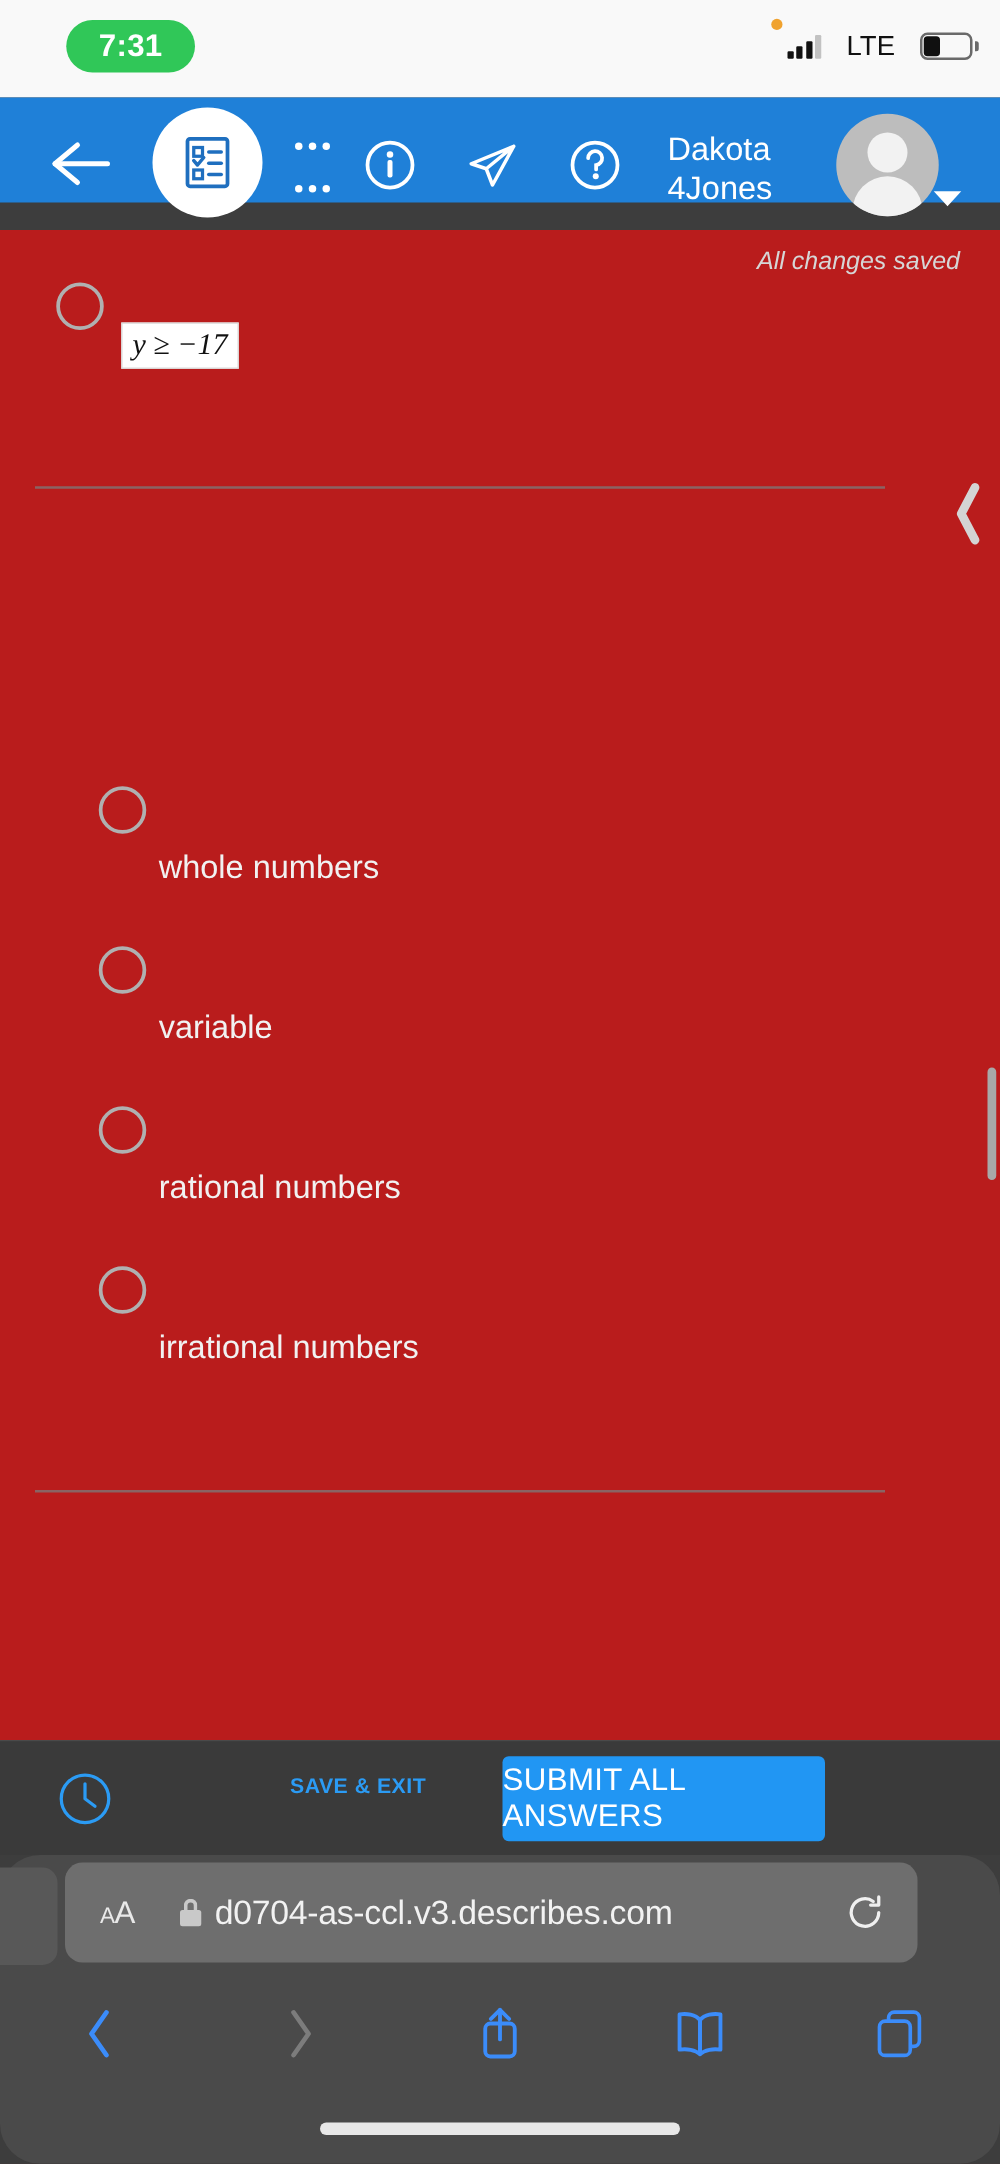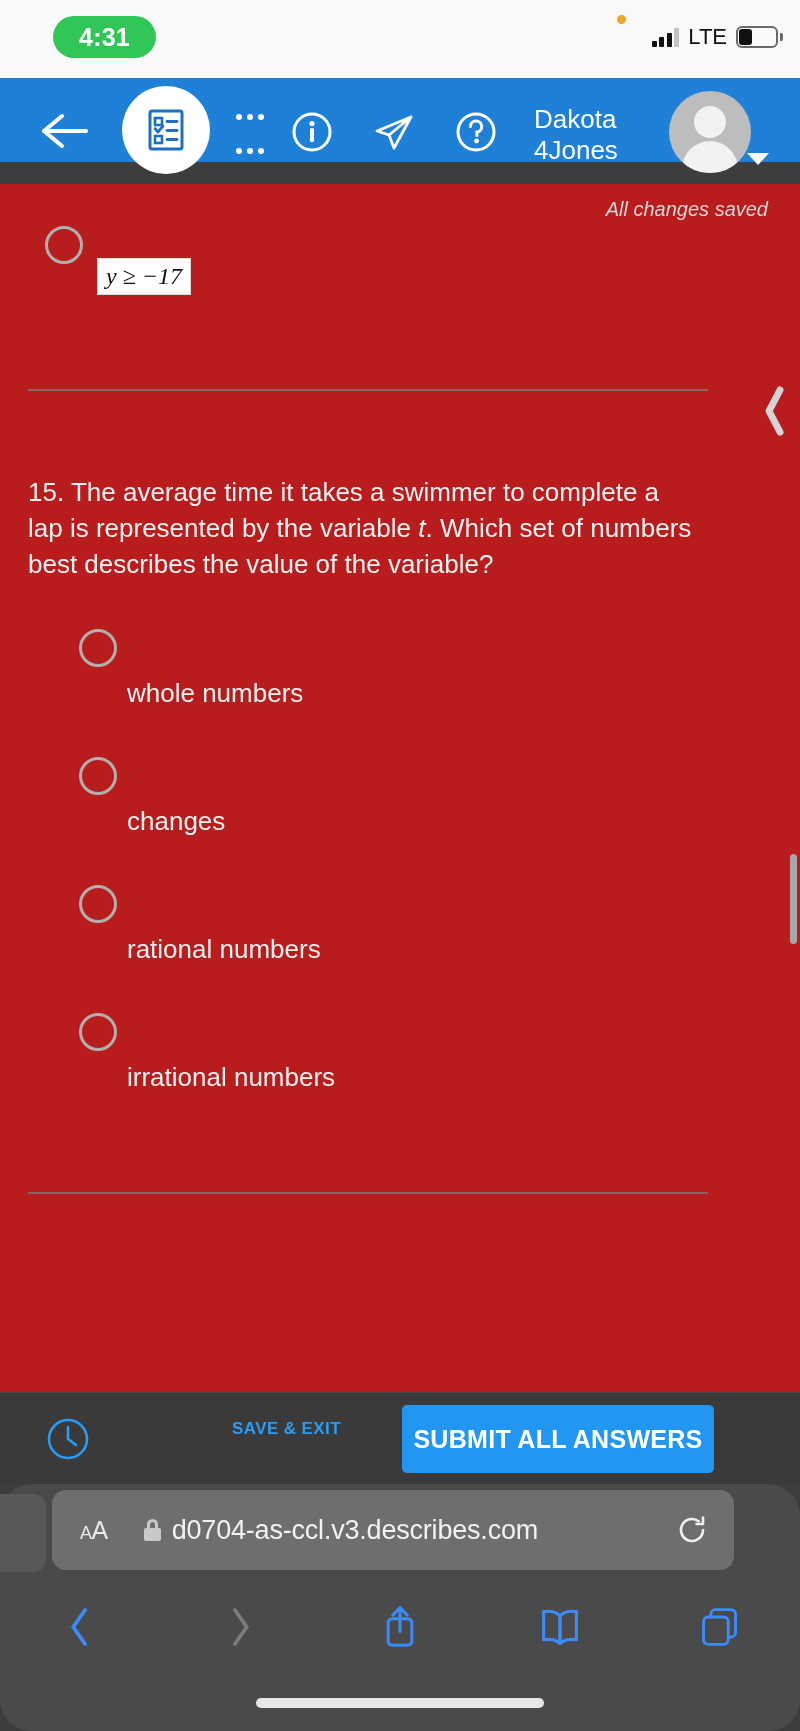--- a/index.html
+++ b/index.html
@@ -23,21 +23,21 @@
     display:flex; align-items:center; justify-content:center;
     color:#ffffff; font-size:25px; font-weight:600; letter-spacing:.2px;
   }
   .privacy-dot {
     position:absolute; left:617px; top:15px;
     width:9px; height:9px; border-radius:50%;
     background:#f0a22e;
   }
   .status-right {
     position:absolute; right:22px; top:26px;
-    display:flex; align-items:center; gap:9px;
+    display:flex; align-items:center; gap:20px;
   }
   .signal { display:flex; align-items:flex-end; gap:2.5px; height:19px; }
   .signal i { display:block; width:5px; background:#111; border-radius:1px; }
   .signal i:nth-child(1){ height:6px; }
   .signal i:nth-child(2){ height:10px; }
   .signal i:nth-child(3){ height:14px; }
   .signal i:nth-child(4){ height:19px; background:#c2c2c2; }
   .lte { font-size:22px; font-weight:500; color:#111; letter-spacing:0px; line-height:1; }
   .battery { position:relative; width:42px; height:22px; }
   .battery .shell {
@@ -160,24 +160,24 @@
     background:#3a3a3a;
     border-top:1px solid #4a4a4a;
   }
   .clock-btn { position:absolute; left:44px; top:22px; width:48px; height:48px; }
   .save-exit {
     position:absolute; left:232px; top:26px;
     color:#2b9bf4; font-size:17px; font-weight:700; letter-spacing:.4px;
   }
   .submit-btn {
     position:absolute; left:402px; top:12px;
-    width:312px; height:68px; border-radius:5px;
+    width:258px; height:68px; border-radius:5px;
     background:#2196f3;
     display:flex; align-items:center; justify-content:center;
-    color:#ffffff; font-size:25px; font-weight:700; letter-spacing:.3px;
+    color:#ffffff; font-size:25px; font-weight:400; letter-spacing:.3px;
     border:none;
   }
 
   
   .safari {
     position:absolute; top:1484px; left:0; width:800px; height:247px;
     background:#4a4a4a;
     border-radius:32px;
   }
   .tab-peek {
@@ -216,21 +216,21 @@
     width:288px; height:10px; border-radius:5px; background:#e8e8e8;
   }
 </style>
 </head>
 <body>
 
 <div class="screen">
 
   <div class="statusbar">
     <div class="time-pill">
-      <span>4:31</span>
+      <span>7:31</span>
     </div>
     <div class="privacy-dot"></div>
     <div class="status-right">
       <div class="signal">
         <i></i>
           <i></i>
           <i></i>
           <i></i>
       </div>
       <div class="lte">LTE</div>
@@ -325,33 +325,29 @@
 
     <div class="divider top"></div>
     <div class="divider bottom"></div>
 
     <div class="collapse-chevron">
       <svg viewBox="0 0 30 54" width="30" height="54">
         <path d="M20 6 L9 27 L20 48" fill="none" stroke="#d4d4d4" stroke-width="7" stroke-linecap="round" stroke-linejoin="round"></path>
       </svg>
     </div>
 
-    <div class="question">
-      <span class="qnum">15.</span>
-      <span>The average time it takes a swimmer to complete a lap is represented by the variable </span><i>t</i><span>. Which set of numbers best describes the value of the variable?</span>
-    </div>
 
     <div class="options">
       <div class="option">
         <div class="radio"></div>
         <div class="label">whole numbers</div>
       </div>
       <div class="option">
         <div class="radio"></div>
-        <div class="label">changes</div>
+        <div class="label">variable</div>
       </div>
       <div class="option">
         <div class="radio"></div>
         <div class="label">rational numbers</div>
       </div>
       <div class="option">
         <div class="radio"></div>
         <div class="label">irrational numbers</div>
       </div>
     </div>

